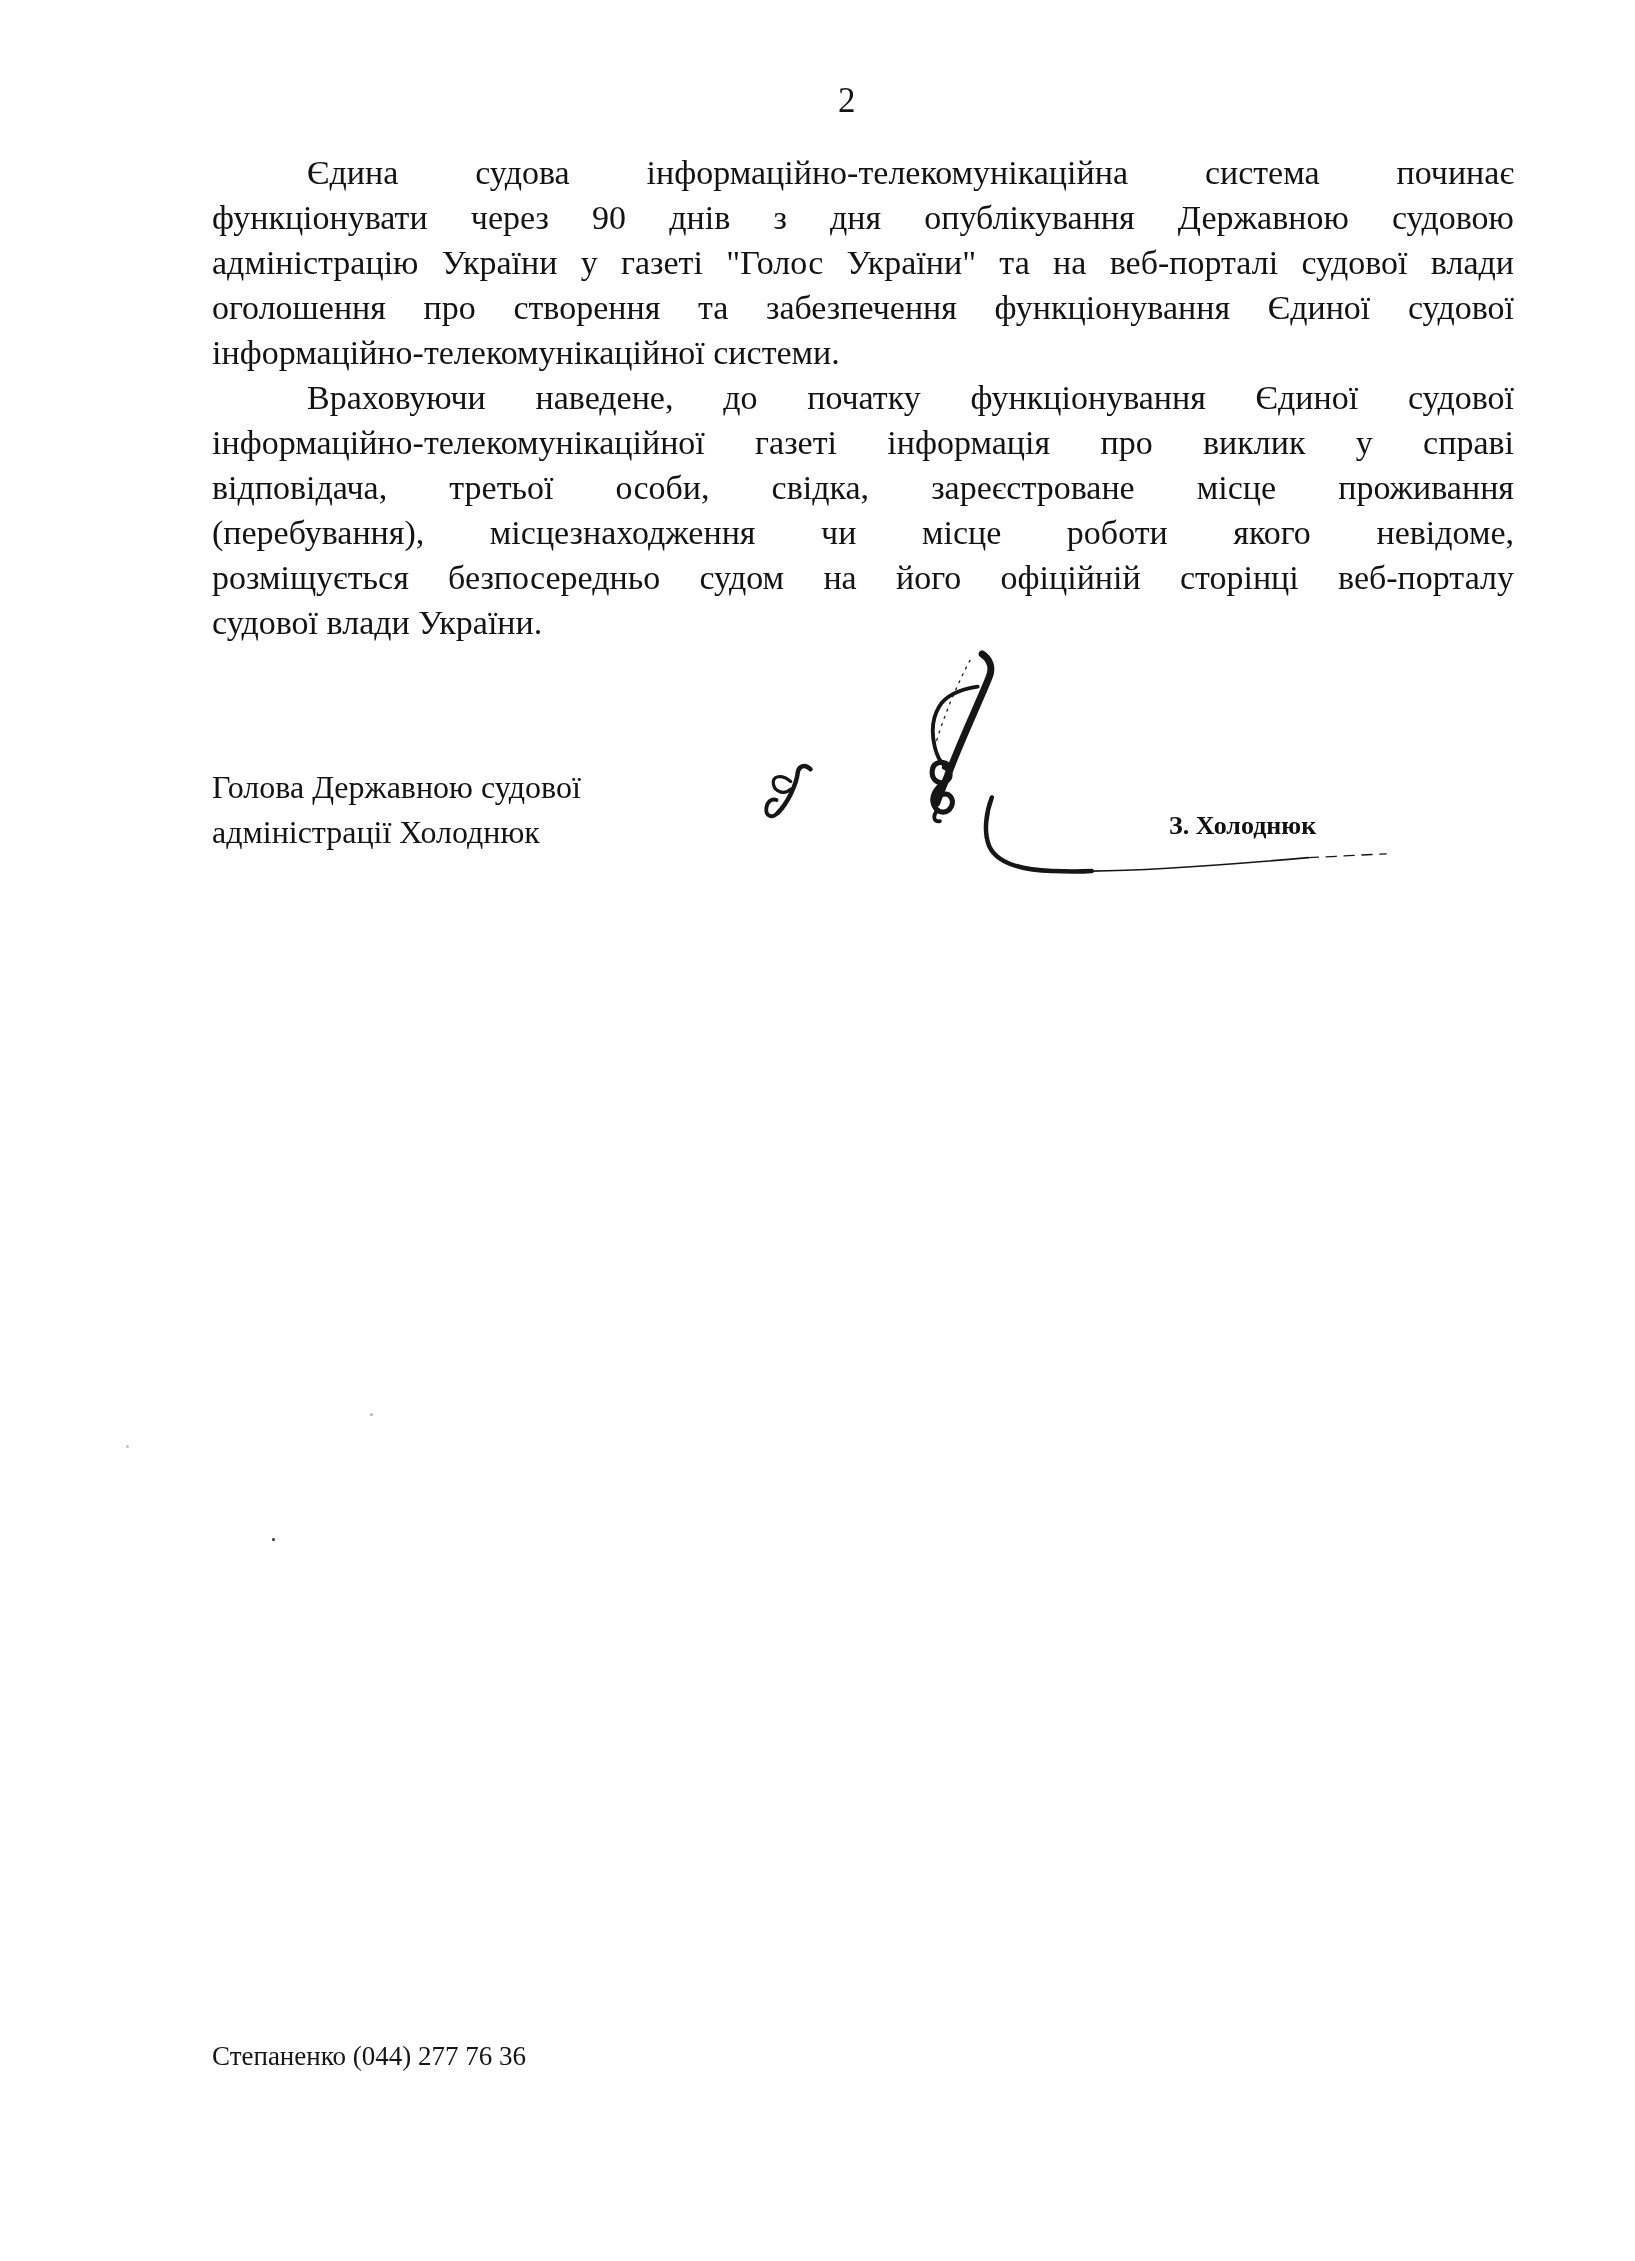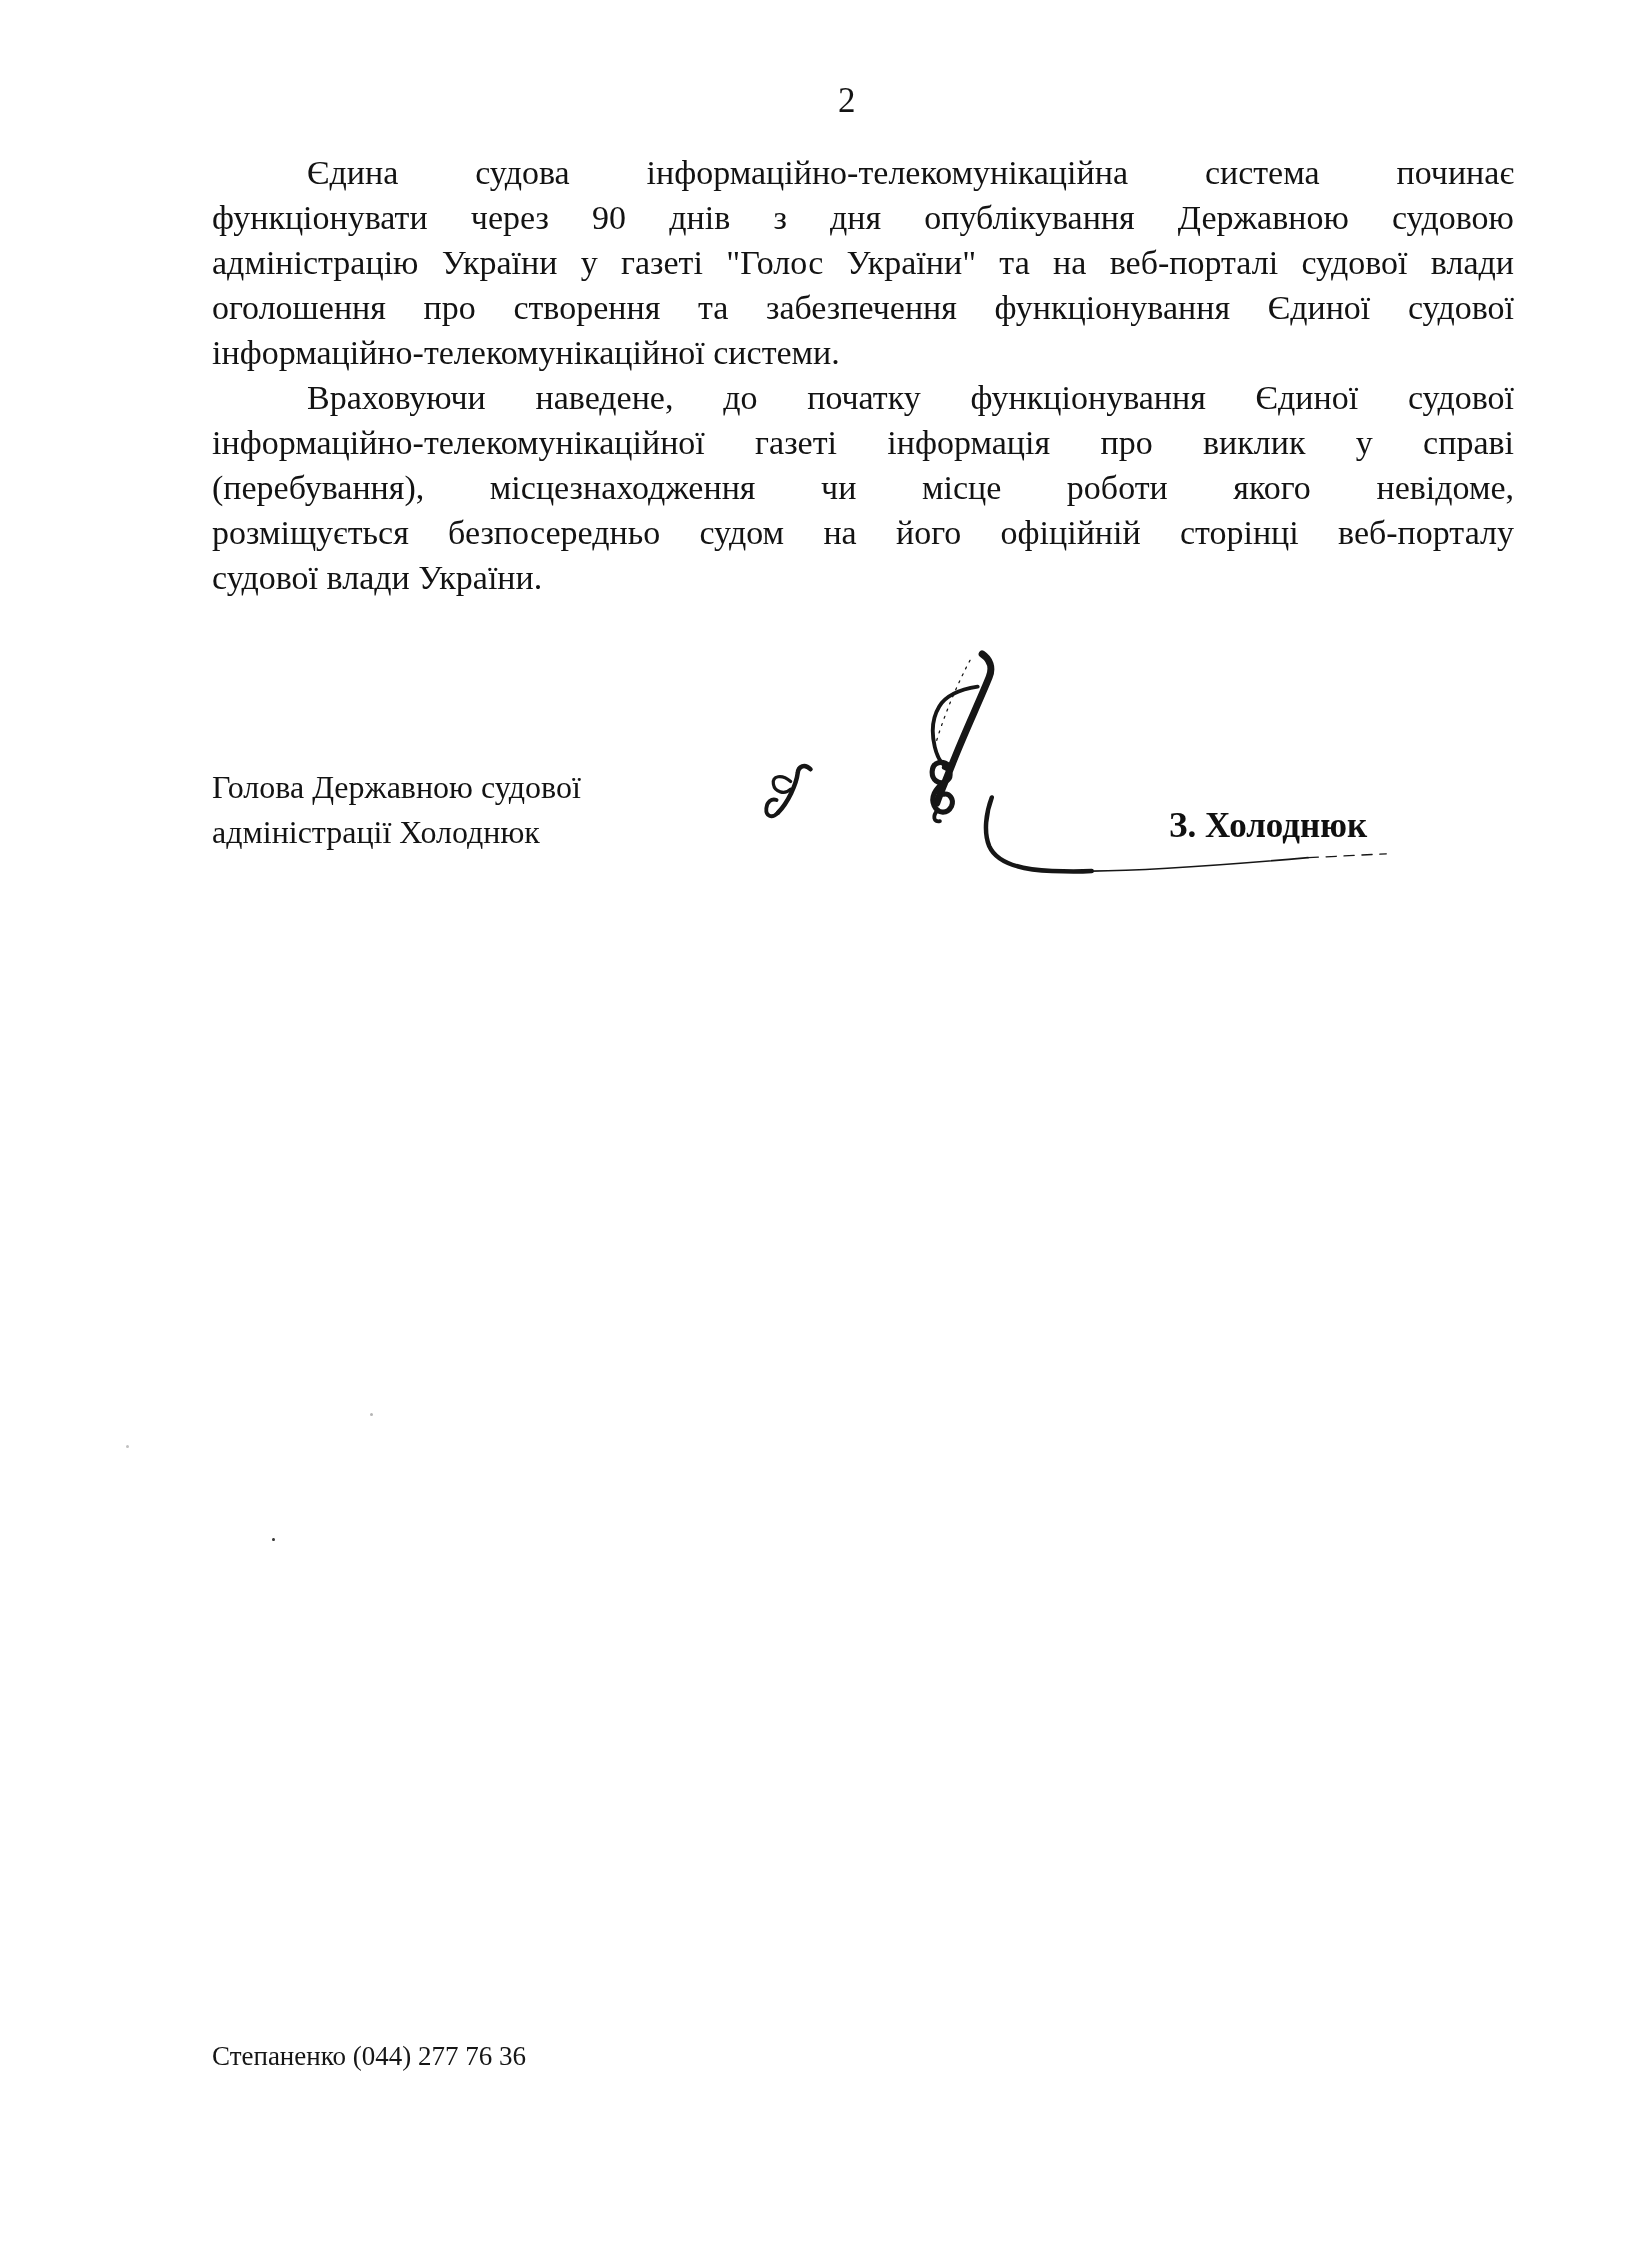--- a/index.html
+++ b/index.html
@@ -51,21 +51,21 @@
     left: 212px;
     top: 765px;
     font-size: 32px;
     line-height: 45px;
     color: #131313;
   }
   .sig-name {
     position: absolute;
     left: 1169px;
     top: 807px;
-    font-size: 35px;
+    font-size: 26px;
     line-height: 38px;
     font-weight: bold;
     color: #101010;
   }
   .footer-contact {
     position: absolute;
     left: 212px;
     top: 2041px;
     font-size: 27px;
     line-height: 31px;
@@ -101,20 +101,21 @@
 
   <div class="body-block">
     <div class="bline indent">Єдина судова інформаційно-телекомунікаційна система починає</div>
     <div class="bline">функціонувати через 90 днів з дня опублікування Державною судовою</div>
     <div class="bline">адміністрацію України у газеті "Голос України" та на веб-порталі судової влади</div>
     <div class="bline">оголошення про створення та забезпечення функціонування Єдиної судової</div>
     <div class="bline last">інформаційно-телекомунікаційної системи.</div>
 
     <div class="bline indent">Враховуючи наведене, до початку функціонування Єдиної судової</div>
     <div class="bline">інформаційно-телекомунікаційної газеті інформація про виклик у справі</div>
+    <div class="bline">відповідача, третьої особи, свідка, зареєстроване місце проживання</div>
     <div class="bline">(перебування), місцезнаходження чи місце роботи якого невідоме,</div>
     <div class="bline">розміщується безпосередньо судом на його офіційній сторінці веб-порталу</div>
     <div class="bline last">судової влади України.</div>
   </div>
 
   <div class="sig-title">
     <div>Голова Державною судової</div>
     <div>адміністрації Холоднюк</div>
   </div>
 

